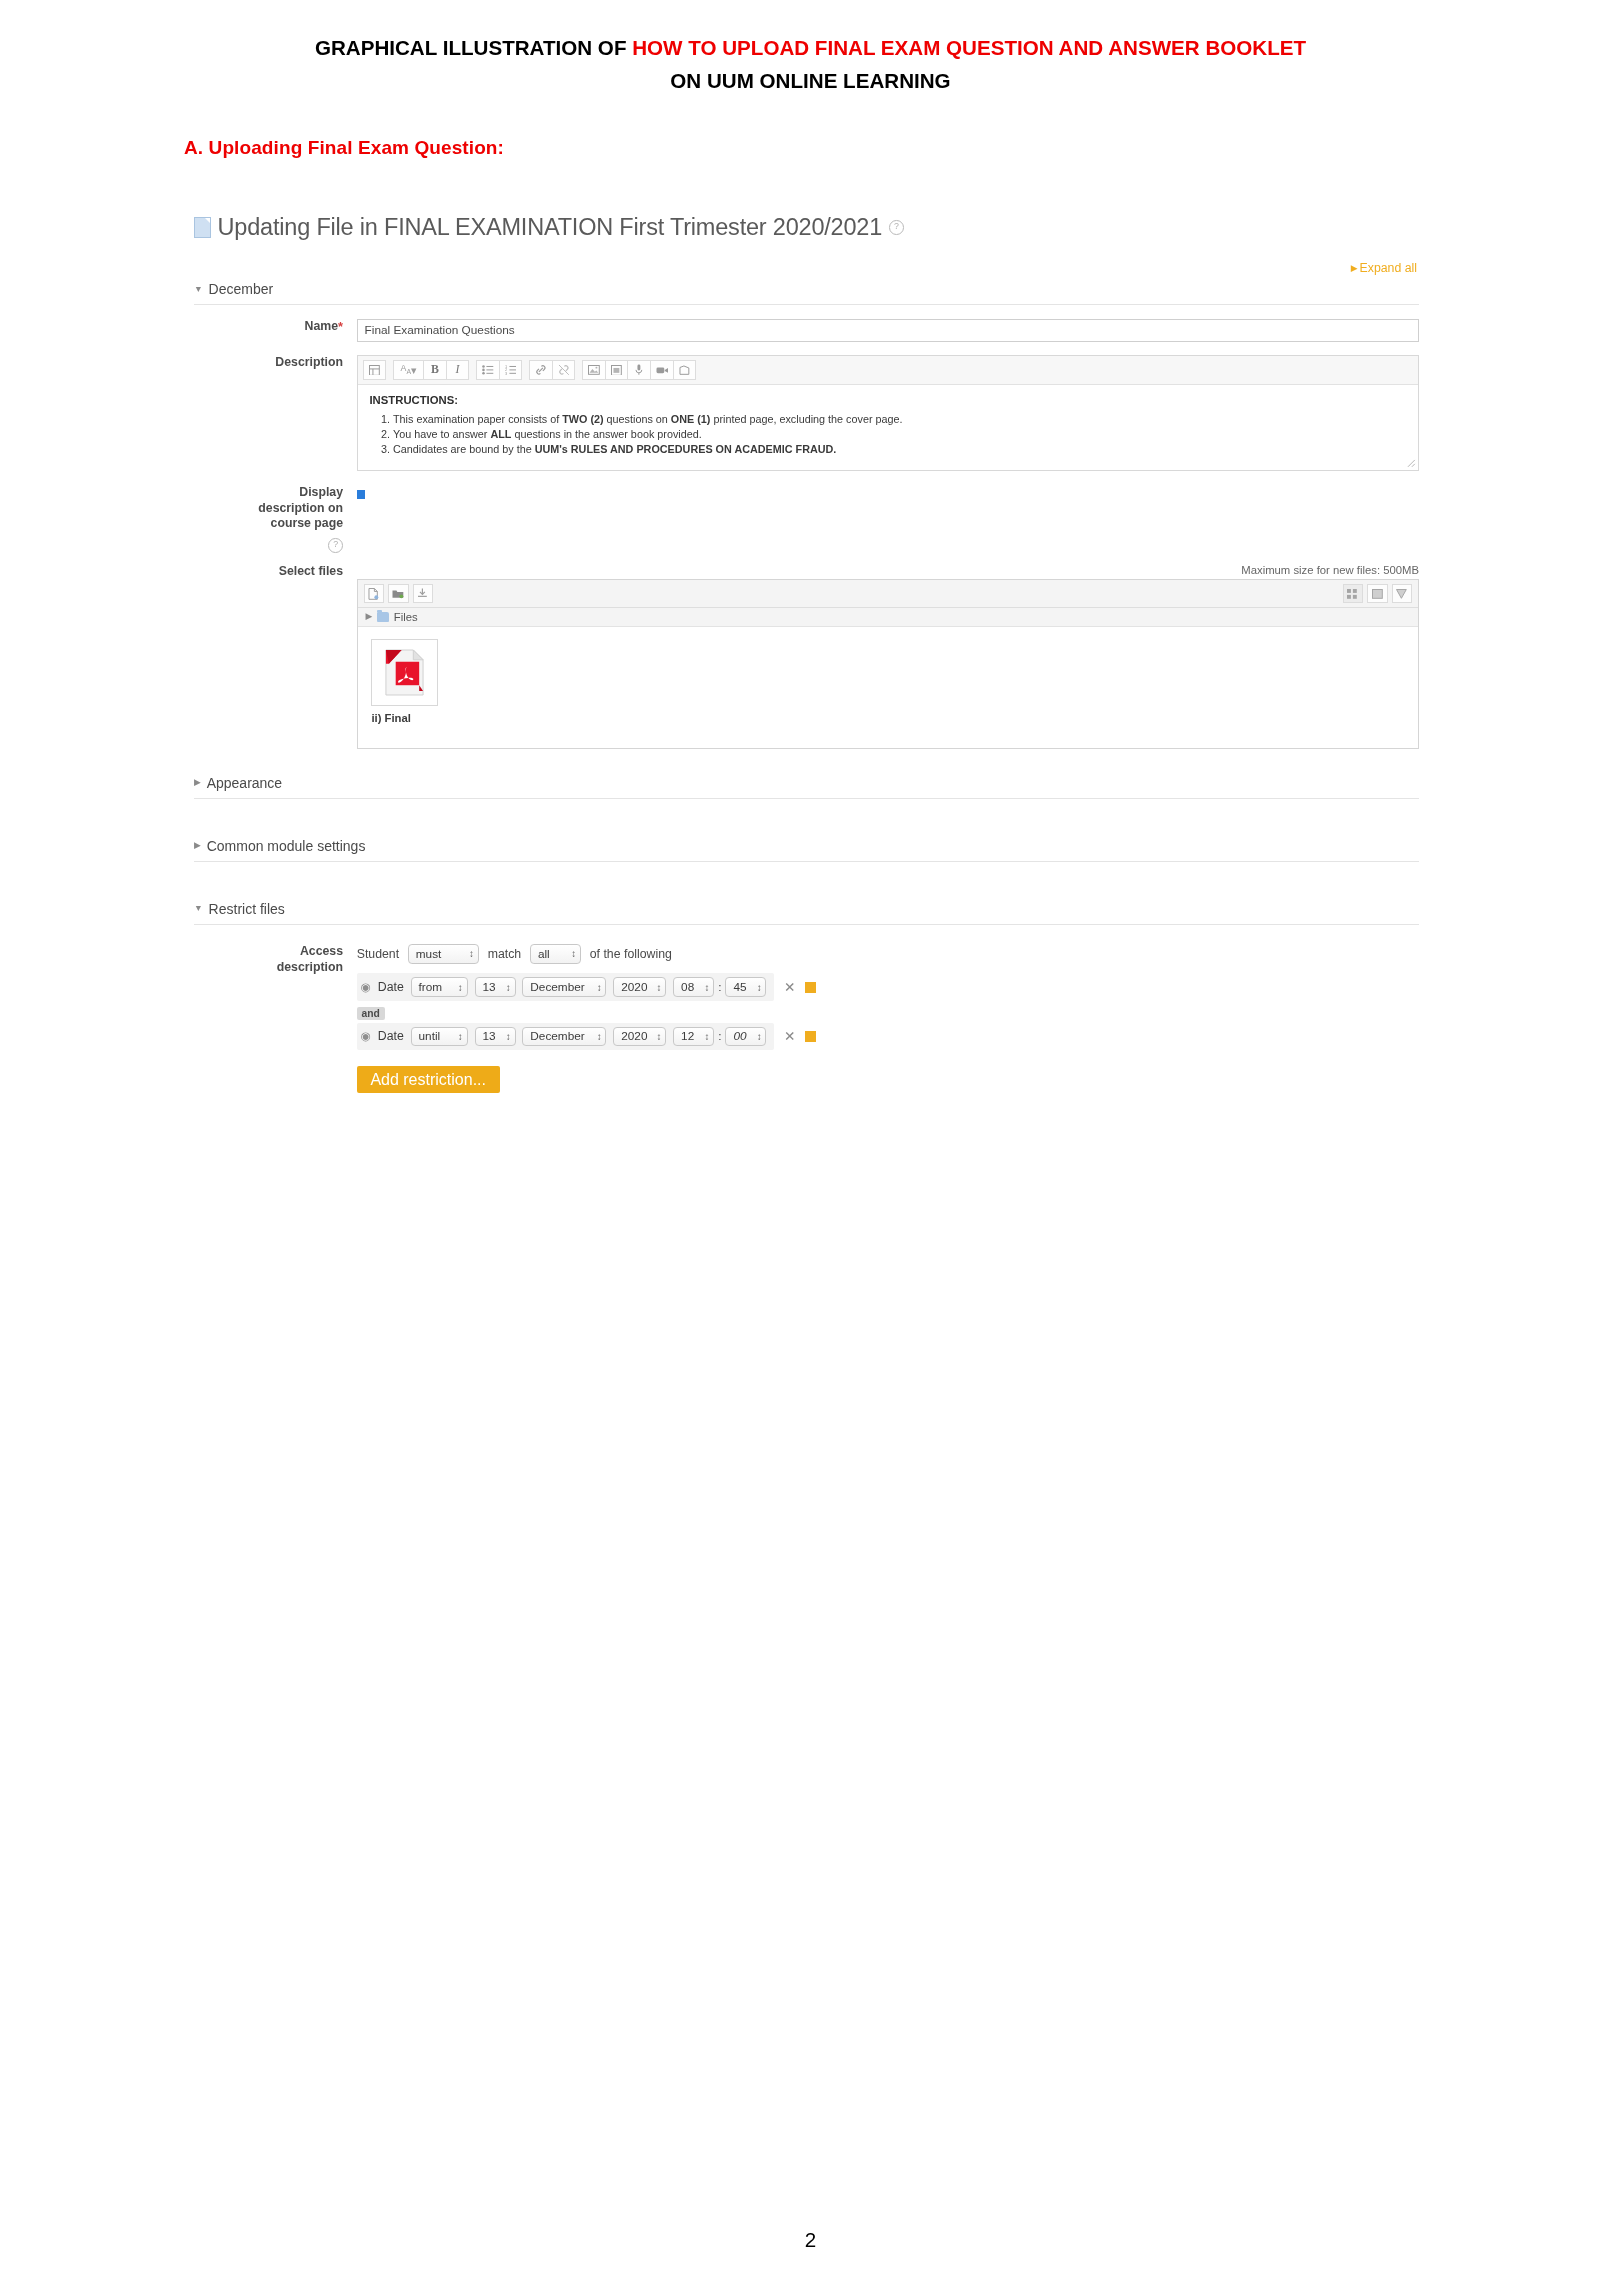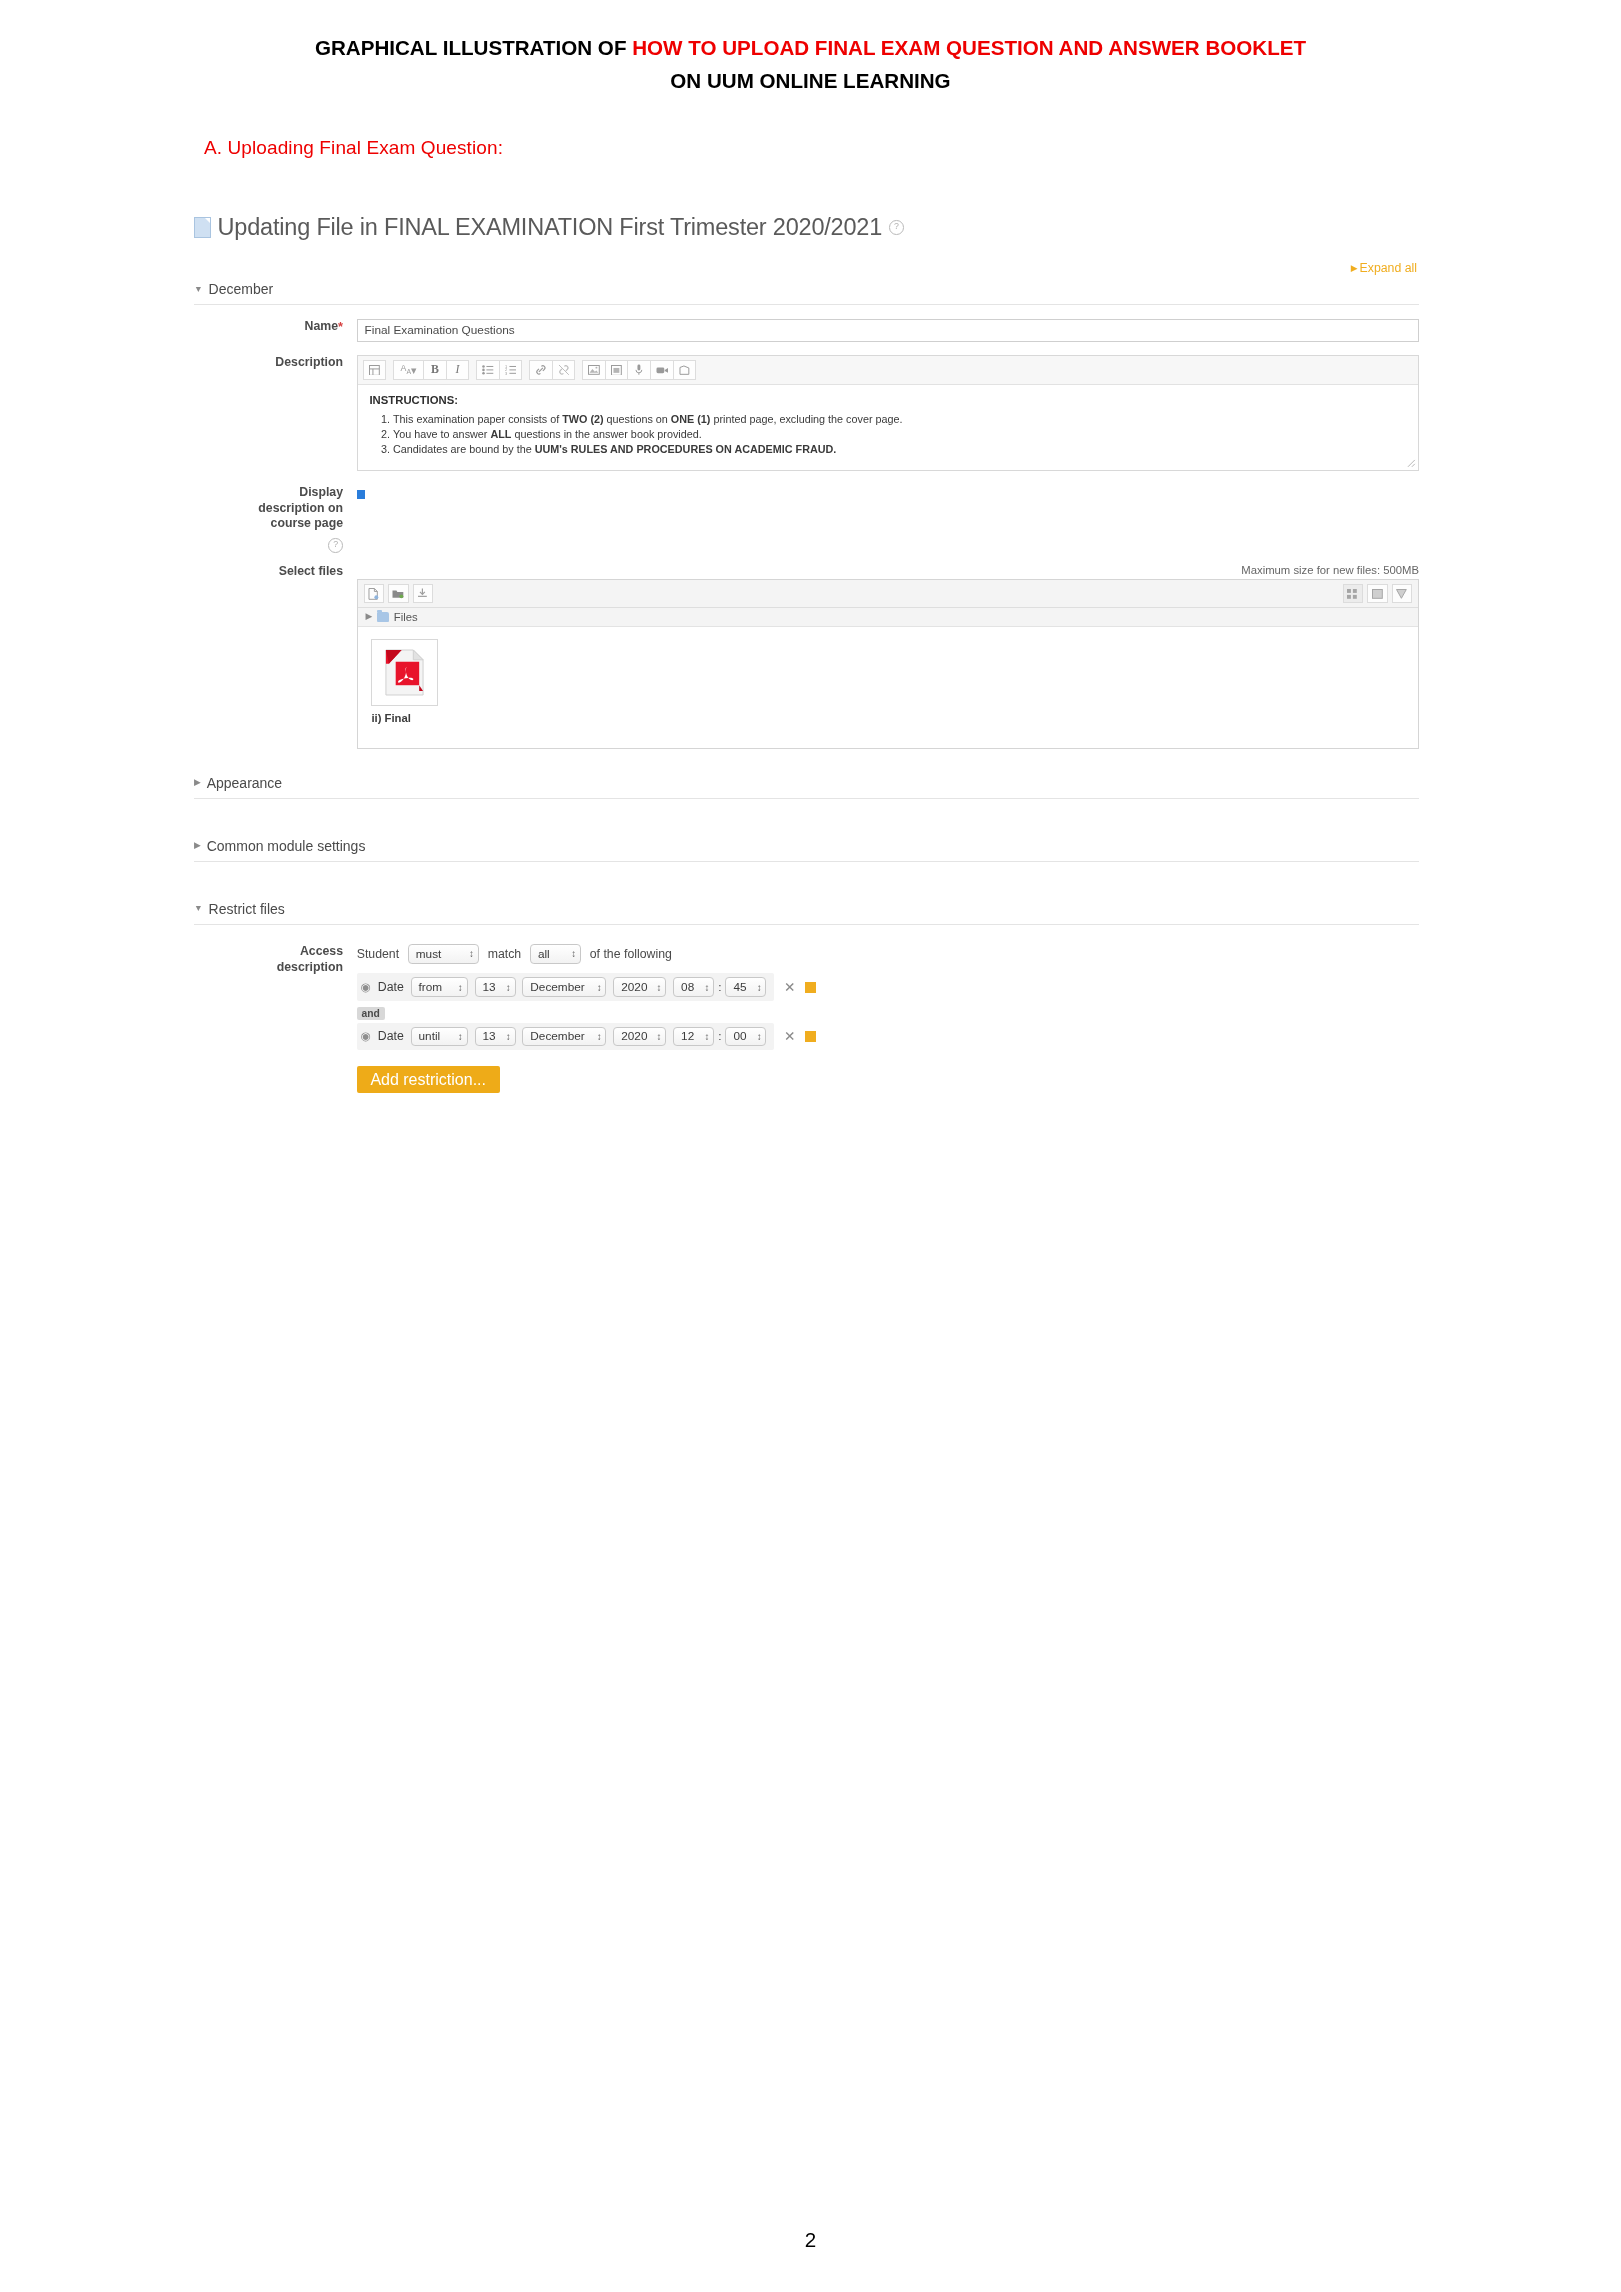--- a/index.html
+++ b/index.html
@@ -28,22 +28,22 @@
     font-weight: bold;
     font-size: 20.6px;
     line-height: 33px;
     color: #000;
   }
   .doc-title .red { color: #ee0000; }
 
   .section-heading {
     position: absolute;
     top: 137px;
-    left: 204px;
-    font-weight: normal;
+    left: 184px;
+    font-weight: bold;
     font-size: 19px;
     color: #ee0000;
     letter-spacing: 0.1px;
   }
 
   
   .moodle {
     position: absolute;
     top: 214px;
     left: 194px;
@@ -681,21 +681,21 @@
         <div class="cond-row">
           <div class="cond-inner">
             <span class="eye-icon">◉</span>
             <span class="cond-label">Date</span>
             <span class="sel" style="width:57px;">until</span>
             <span class="sel" style="width:41px;">13</span>
             <span class="sel" style="width:84px;">December</span>
             <span class="sel" style="width:53px;">2020</span>
             <span class="sel" style="width:41px;">12</span>
             <span class="colon">:</span>
-            <span class="sel" style="width:41px;">00</span>
+            <span class="sel" style="width:41px;font-style:italic;">00</span>
           </div>
           <span class="x-del">✕</span>
           <span class="orange-sq"></span>
         </div>
       </div>
 
       <div class="btn-add">Add restriction...</div>
     </div>
   </div>
 

